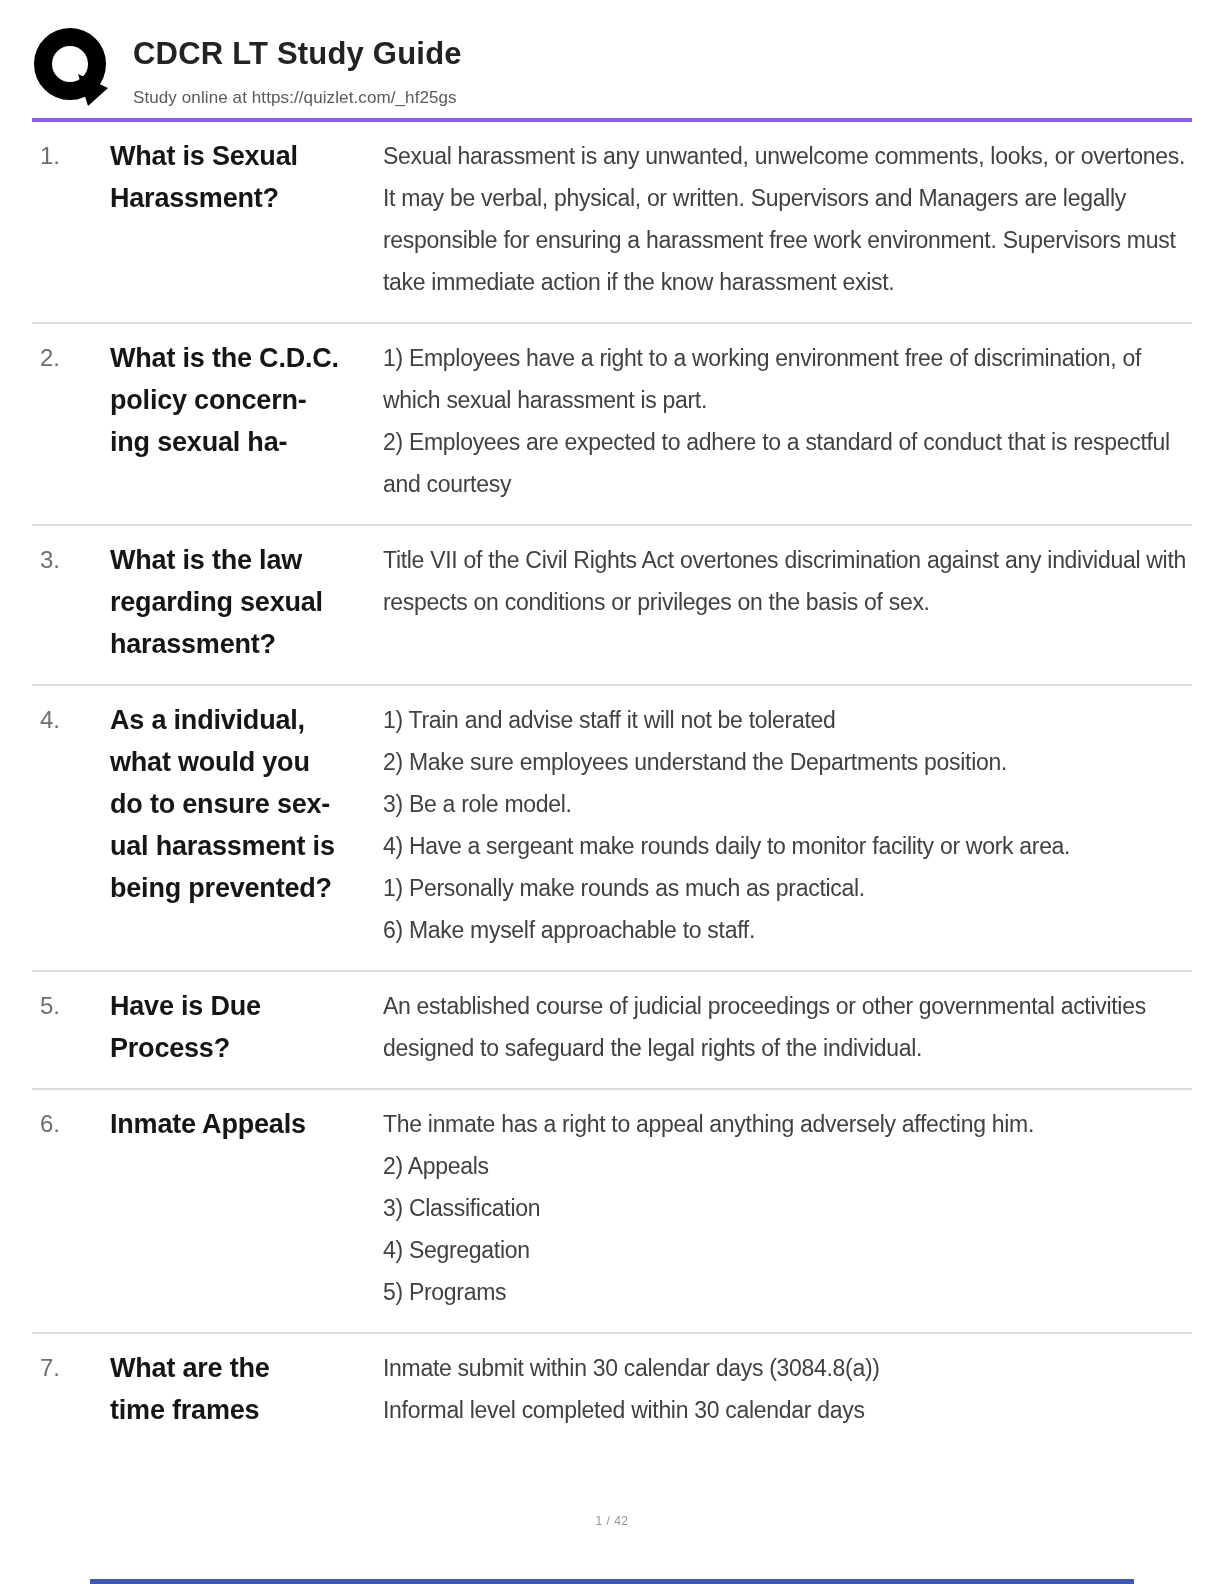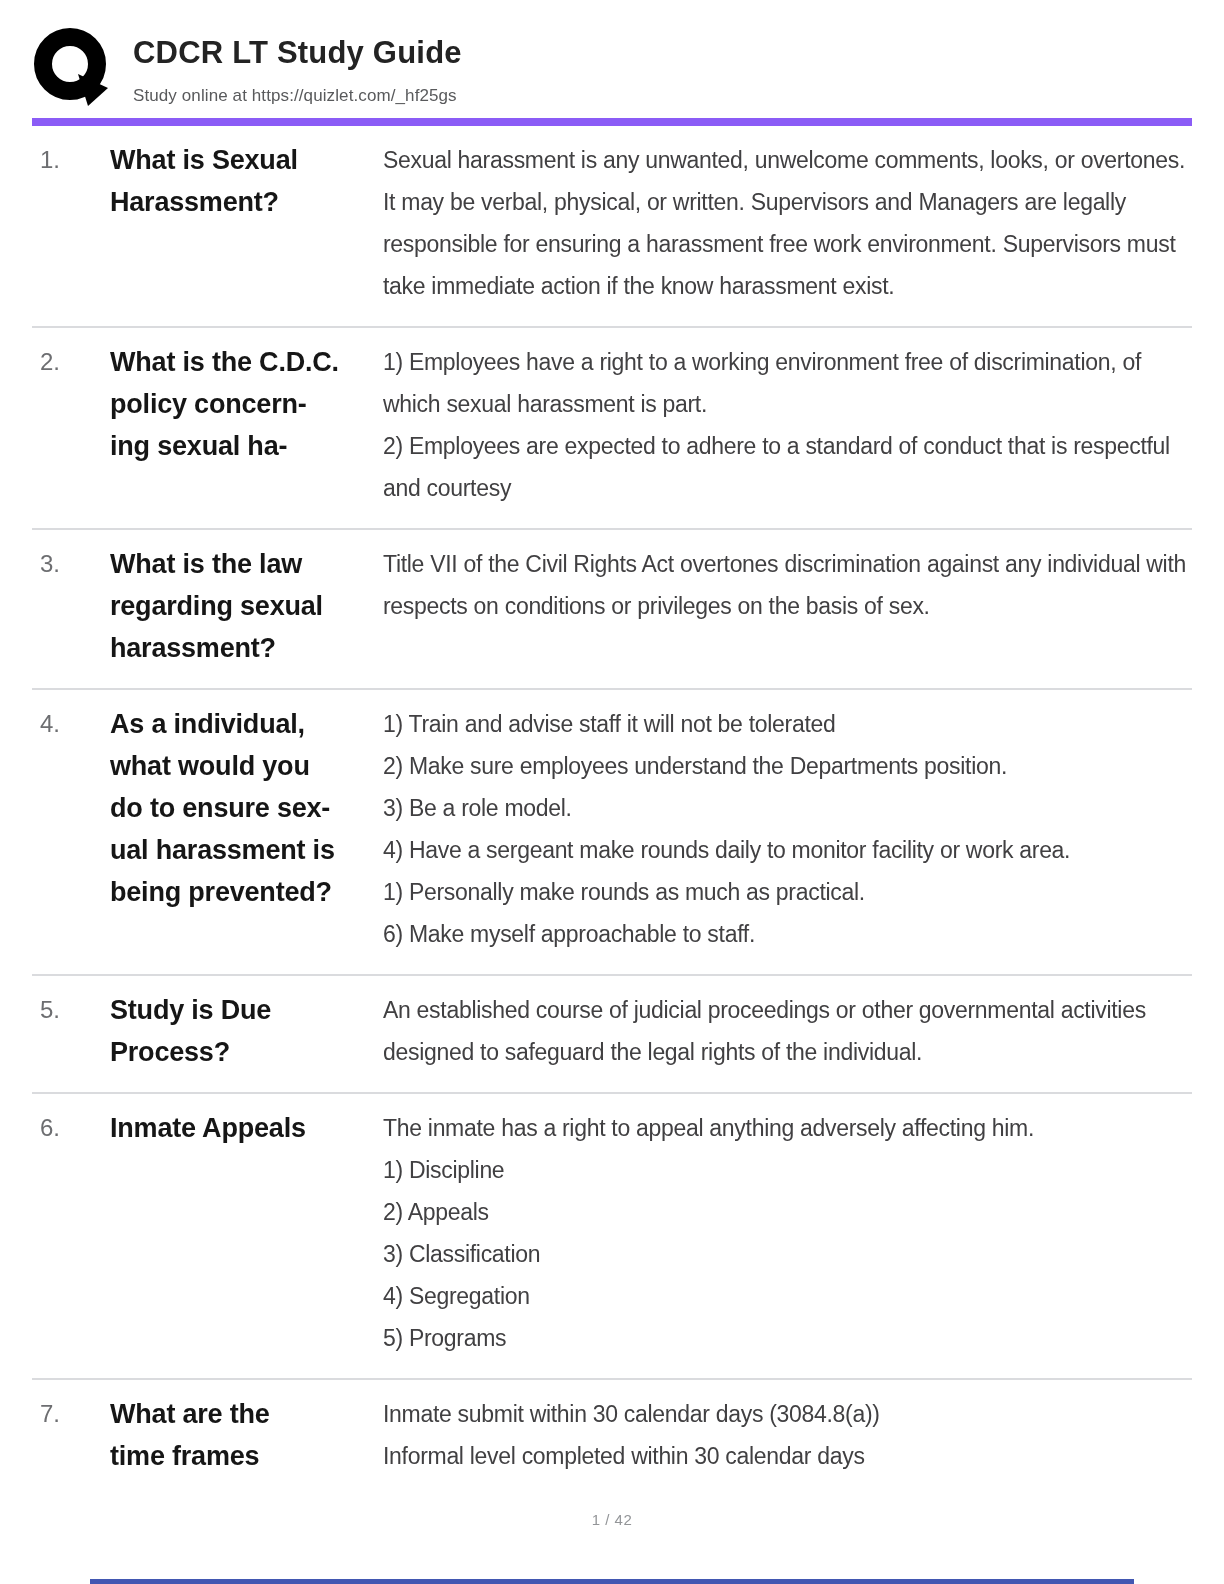--- a/index.html
+++ b/index.html
@@ -10,23 +10,23 @@
     background: #ffffff;
     font-family: "Liberation Sans", "DejaVu Sans", sans-serif;
     overflow: hidden;
     box-sizing: border-box;
   }
   .content { margin: 0 32px; }
 
   
   .header {
     display: flex;
-    align-items: center;
+    align-items: flex-end;
     padding: 26px 0 10px 0;
-    border-bottom: 8px solid #8b5cf6;
+    border-bottom: 4px solid #8b5cf6;
   }
   .logo { width: 80px; height: 82px; flex: 0 0 auto; }
   .header-text { margin-left: 21px; padding-top: 6px; }
   .title {
     font-size: 31px;
     font-weight: 700;
     color: #232323;
     letter-spacing: 0.2px;
     line-height: 1.25;
   }
@@ -75,21 +75,21 @@
   }
   .ans-line { min-height: 42px; }
 
   
   .footer {
     position: absolute;
     left: 0;
     right: 0;
     bottom: 56px;
     text-align: center;
-    font-size: 15px;
+    font-size: 12px;
     font-weight: 300;
     color: #939598;
     letter-spacing: 0.5px;
   }
   .bottom-rule {
     position: absolute;
     left: 90px;
     right: 90px;
     bottom: 0;
     height: 5px;
@@ -165,36 +165,35 @@
             <div class="ans-line">3) Be a role model.</div>
             <div class="ans-line">4) Have a sergeant make rounds daily to monitor facility or work area.</div>
             <div class="ans-line">1) Personally make rounds as much as practical.</div>
             <div class="ans-line">6) Make myself approachable to staff.</div>
           </div>
   </div>
 
   <div class="row">
     <div class="num">5.</div>
     <div class="question">
-            <div>Study is Due</div>
+            <div>Have is Due</div>
             <div>Process?</div>
           </div>
     <div class="answer">
             <div class="ans-line">An established course of judicial proceedings or other governmental activities designed to safeguard the legal rights of the individual.</div>
           </div>
   </div>
 
   <div class="row">
     <div class="num">6.</div>
     <div class="question">
             <div>Inmate Appeals</div>
           </div>
     <div class="answer">
             <div class="ans-line">The inmate has a right to appeal anything adversely affecting him.</div>
-            <div class="ans-line">1) Discipline</div>
             <div class="ans-line">2) Appeals</div>
             <div class="ans-line">3) Classification</div>
             <div class="ans-line">4) Segregation</div>
             <div class="ans-line">5) Programs</div>
           </div>
   </div>
 
   <div class="row">
     <div class="num">7.</div>
     <div class="question">

